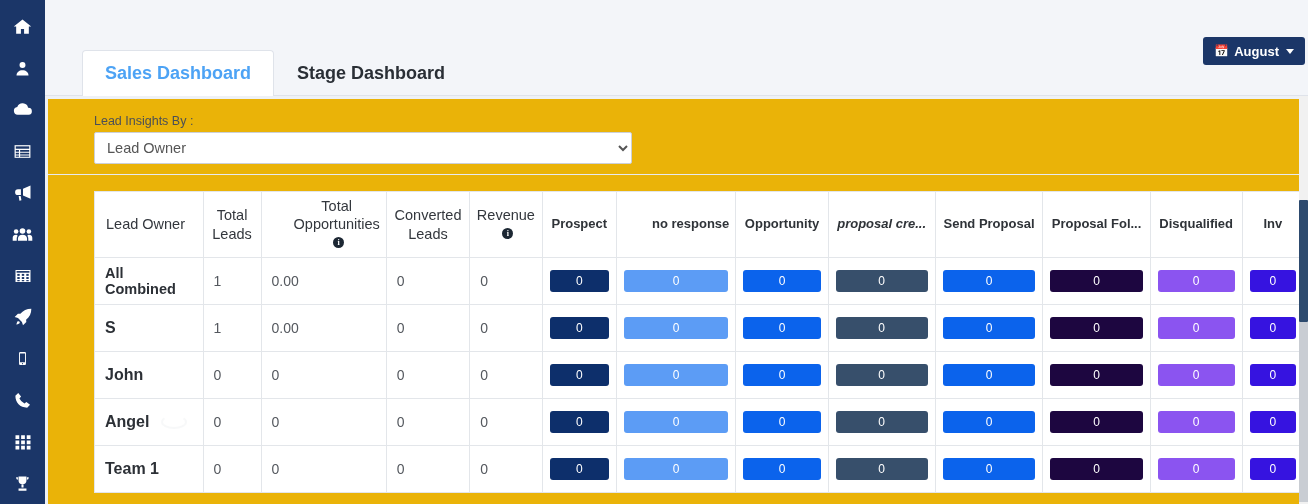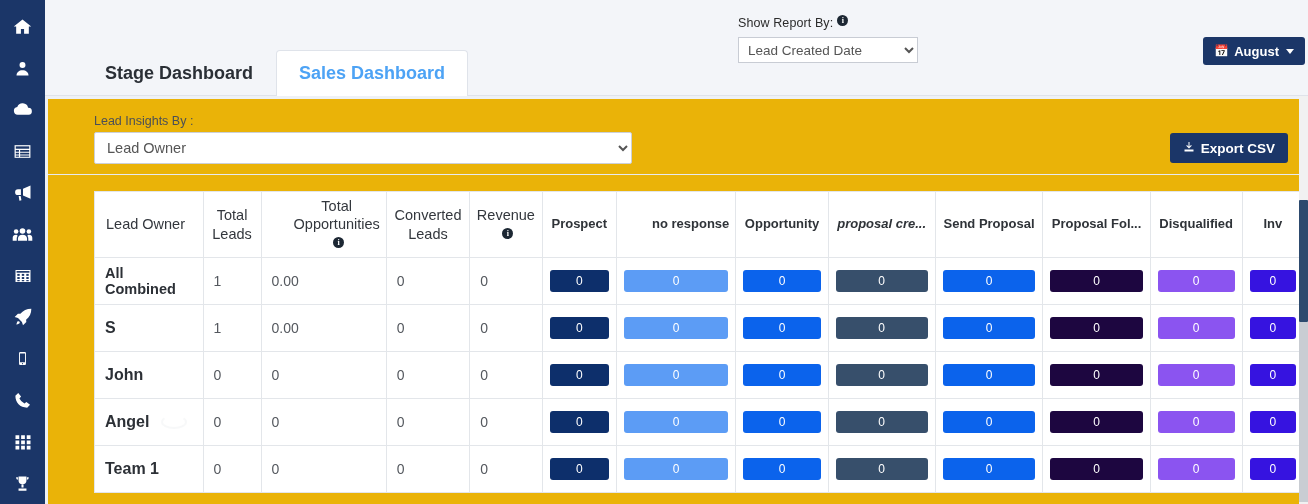--- a/index.html
+++ b/index.html
@@ -363,55 +363,40 @@
             <path d="M7 3h10v5a5 5 0 0 1-10 0zM4 4h2.2v3.4A2.6 2.6 0 0 1 4 4.9zM19.8 4H17.6v3.4A2.6 2.6 0 0 0 19.8 4.9zM10.7 13.3h2.6V17h-2.6zM7 18.2h10V21H7z"></path>
           </svg>
       </span>
     </div>
   </nav>
 
   <div id="main">
 
     <div id="topbar">
 
-      <div id="report-by-block">
-        <span id="report-by-label">Show Report By:</span><span class="info-dot">i</span>
-        <select id="report-by-select">
-          <option>Lead Created Date</option>
-        </select>
-      </div>
 
       <button id="month-btn">
         <span class="cal">📅</span>
         <span>August</span>
         <span class="caret"></span>
       </button>
 
       <div id="tabs">
+        <div class="tab active">Sales Dashboard</div>
         <div class="tab">Stage Dashboard</div>
-        <div class="tab active">Sales Dashboard</div>
       </div>
     </div>
 
     <div id="card">
 
       <div id="filter-row">
         <span id="insights-label">Lead Insights By :</span>
         <select id="insights-select">
           <option>Lead Owner</option>
         </select>
-        <button id="export-btn">
-          <span>
-            <svg width="12" height="12" viewBox="0 0 24 24" fill="#fff">
-                <path d="M11 2h2v9.2l3.1-3.1 1.4 1.4L12 15l-5.5-5.5 1.4-1.4L11 11.2z"></path>
-                <path d="M3 17h18v4H3z"></path>
-              </svg>
-          </span>
-          <span>Export CSV</span>
-        </button>
       </div>
 
       <div id="table-wrap">
         <table>
           <thead>
             <tr>
                 <th class="lead-owner-h" style="width: 130px;"><span>Lead Owner</span></th>
                 <th style="width: 65px;"><span>Total Leads</span></th>
                 <th style="width: 105px; padding-left: 32px;"><span>Total Opportunities</span><span class="info-dot" style="vertical-align: 3px;">i</span></th>
                 <th style="width: 88px;"><span>Converted Leads</span></th>

